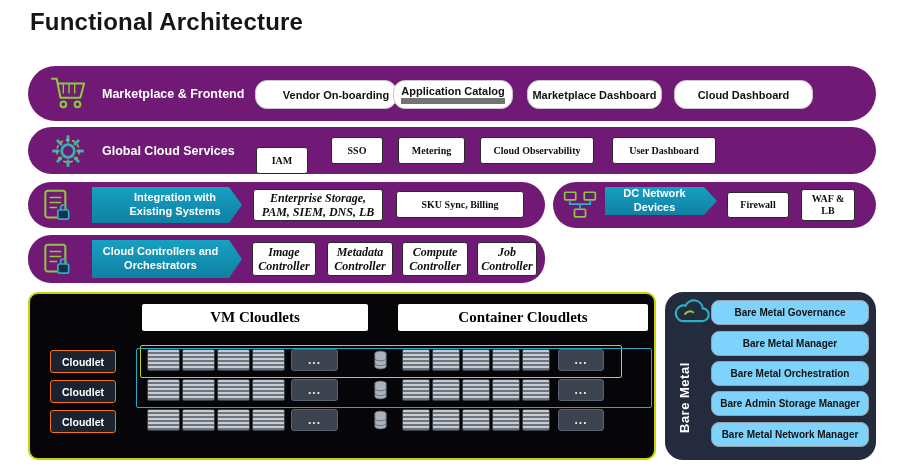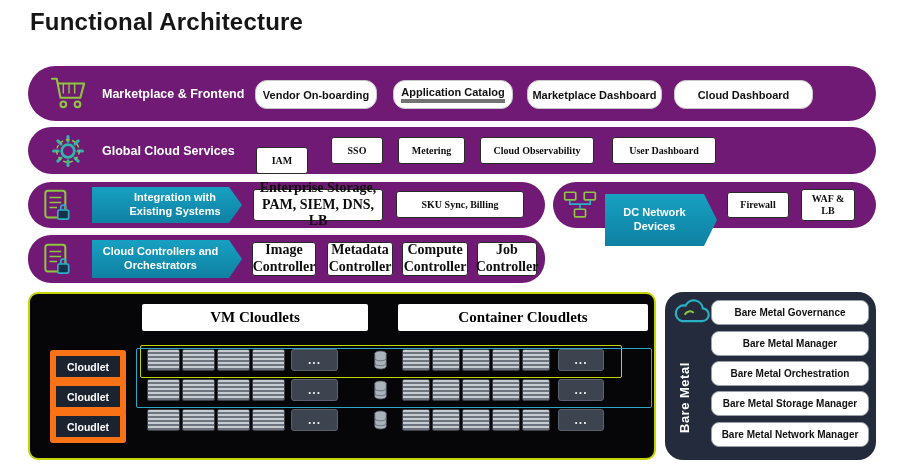--- a/index.html
+++ b/index.html
@@ -18,47 +18,47 @@
   .band-label{
     position:absolute;color:#fff;font-size:12.5px;font-weight:600;
     display:flex;align-items:center;top:0;bottom:0;
   }
   .icon-wrap{position:absolute;display:flex;align-items:center;justify-content:center;}
   .chip{
     position:absolute;background:#fff;border:1px solid #c7c7c7;border-radius:12px;
     height:27px;display:flex;align-items:center;justify-content:center;
     font-size:11px;font-weight:600;color:#111;
   }
-  .red-underline{border-bottom:4px solid #737373;padding-bottom:1px;}
+  .red-underline{border-bottom:6px solid #737373;padding-bottom:1px;}
   .wbox{
     position:absolute;background:#fff;border:1px solid #2a2a2a;border-radius:3px;
     display:flex;align-items:center;justify-content:center;text-align:center;
     font-family:"Liberation Serif",serif;font-weight:700;font-size:10px;
     color:#0e0e0e;line-height:1.18;padding:1px 3px;box-sizing:border-box;
   }
-  .wbox.tiny{font-size:14px;}
+  .wbox.tiny{font-size:12px;font-style:italic;}
   .arrow{
     position:absolute;background:linear-gradient(180deg,#17a0c2,#0f81a2);
     clip-path:polygon(0 0, calc(100% - 13px) 0, 100% 50%, calc(100% - 13px) 100%, 0 100%);
     color:#fff;font-size:11px;font-weight:700;line-height:1.25;
     display:flex;align-items:center;justify-content:center;text-align:center;
     padding-right:13px;box-sizing:border-box;
   }
   .cloudlet-box{
     position:absolute;left:28px;top:292px;width:628px;height:168px;
     background:#060608;border:2px solid #c3d400;border-radius:10px;box-sizing:border-box;
   }
   .cl-header{
     position:absolute;background:#fff;border-radius:2px;color:#000;
     font-family:"Liberation Serif",serif;font-weight:700;font-size:15px;
     display:flex;align-items:center;justify-content:center;height:27px;
   }
   .cl-tag{
     position:absolute;left:20px;width:64px;height:21px;background:#1c2330;
-    border:6px solid #f97316;border-radius:3px;color:#fff;font-size:10.5px;
+    border:1px solid #f97316;border-radius:3px;color:#fff;font-size:10.5px;
     font-weight:600;display:flex;align-items:center;justify-content:center;
   }
   .rack-row{position:absolute;display:flex;gap:2px;align-items:center;}
   .rack{
     width:33px;height:22px;border:1px solid #3a3f48;border-radius:2px;
     background:repeating-linear-gradient(180deg,#c7ccd3 0 2px,#6d747e 2px 4px);
     box-sizing:border-box;flex:0 0 auto;
   }
   .rack.narrow{width:28px;}
   .dots{
@@ -77,21 +77,21 @@
     position:absolute;left:665px;top:292px;width:211px;height:168px;
     background:#232b3c;border-radius:18px;
   }
   .bm-vertical{
     position:absolute;left:8px;top:52px;height:108px;width:22px;
     writing-mode:vertical-rl;transform:rotate(180deg);
     color:#fff;font-size:13px;font-weight:700;letter-spacing:.5px;
     display:flex;align-items:center;justify-content:center;
   }
   .bm-item{
-    position:absolute;left:46px;width:156px;height:23px;background:#ffffff;
+    position:absolute;left:46px;width:156px;height:23px;background:#7dd3fc;
     border:1px solid #9aa0a8;border-radius:8px;display:flex;align-items:center;
     justify-content:center;font-size:10px;font-weight:700;color:#111;white-space:nowrap;
   }
 </style>
 </head>
 <body>
 
 <div class="canvas">
 
   <div class="page-title">Functional Architecture</div>
@@ -101,21 +101,21 @@
       <svg viewBox="0 0 40 36" width="38" height="34">
         <g fill="none" stroke="#8dc63f" stroke-width="2.2" stroke-linecap="round" stroke-linejoin="round">
           <path d="M2 3h5l4 20h21l4-15H9"></path>
           <path d="M14 8v10M20 8v10M26 8v10" stroke-width="1.5"></path>
         </g>
         <circle cx="14" cy="30" r="3" fill="none" stroke="#8dc63f" stroke-width="2.2"></circle>
         <circle cx="29" cy="30" r="3" fill="none" stroke="#8dc63f" stroke-width="2.2"></circle>
       </svg>
     </div>
     <div class="band-label" style="left:74px;width:155px;">Marketplace &amp; Frontend</div>
-    <div class="chip" style="left:227px;top:14px;width:120px;">Vendor On-boarding</div>
+    <div class="chip" style="left:227px;top:14px;width:120px;padding-left:20px;">Vendor On-boarding</div>
     <div class="chip" style="left:365px;top:14px;width:118px;">
       <span class="red-underline">Application Catalog</span>
     </div>
     <div class="chip" style="left:499px;top:14px;width:133px;">Marketplace Dashboard</div>
     <div class="chip" style="left:646px;top:14px;width:137px;">Cloud Dashboard</div>
   </div>
 
   <div class="band" style="left:28px;top:127px;width:848px;height:47px;">
     <div class="icon-wrap" style="left:22px;top:6px;width:36px;height:36px;">
       <svg viewBox="0 0 40 40" width="36" height="36">
@@ -159,21 +159,21 @@
     <div class="icon-wrap" style="left:10px;top:7px;width:34px;height:32px;">
       <svg viewBox="0 0 40 36" width="34" height="32">
         <g fill="none" stroke="#8dc63f" stroke-width="2">
           <rect x="2" y="3" width="13" height="9" rx="1"></rect>
           <rect x="25" y="3" width="13" height="9" rx="1"></rect>
           <rect x="13.5" y="23" width="13" height="9" rx="1"></rect>
         </g>
         <path d="M8 12v5h24v-5M20 17v6" fill="none" stroke="#2ab0c5" stroke-width="2"></path>
       </svg>
     </div>
-    <div class="arrow" style="left:52px;top:12px;width:112px;height:52px;">DC Network Devices</div>
+    <div class="arrow" style="left:52px;top:5px;width:112px;height:28px;">DC Network Devices</div>
     <div class="wbox" style="left:174px;top:10px;width:62px;height:26px;">Firewall</div>
     <div class="wbox" style="left:248px;top:7px;width:54px;height:32px;">WAF &amp; LB</div>
   </div>
 
   <div class="band small" style="left:28px;top:235px;width:517px;height:48px;">
     <div class="icon-wrap" style="left:14px;top:7px;width:30px;height:34px;">
       <svg viewBox="0 0 36 40" width="30" height="34">
         <rect x="4" y="3" width="24" height="32" rx="3" fill="none" stroke="#8dc63f" stroke-width="2.4"></rect>
         <path d="M9 11h14M9 17h14M9 23h9" stroke="#8dc63f" stroke-width="2" fill="none"></path>
         <rect x="19" y="26" width="13" height="11" rx="2" fill="#16324a" stroke="#2ab0c5" stroke-width="2"></rect>
@@ -279,17 +279,17 @@
     <div class="icon-wrap" style="left:6px;top:5px;width:40px;height:30px;">
       <svg viewBox="0 0 44 32" width="40" height="30">
         <path d="M12 26h22a7 7 0 0 0 1-14 10 10 0 0 0-19-3 8 8 0 0 0-4 17z" fill="none" stroke="#2ab0c5" stroke-width="2.4"></path>
         <path d="M15 19c2-4 7-5 10-2" stroke="#8dc63f" stroke-width="2.2" fill="none"></path>
       </svg>
     </div>
     <div class="bm-vertical">Bare Metal</div>
     <div class="bm-item" style="top:8px;">Bare Metal Governance</div>
     <div class="bm-item" style="top:39px;">Bare Metal Manager</div>
     <div class="bm-item" style="top:69px;">Bare Metal Orchestration</div>
-    <div class="bm-item" style="top:99px;">Bare Metal Storage Manager</div>
+    <div class="bm-item" style="top:99px;">Bare Admin Storage Manager</div>
     <div class="bm-item" style="top:130px;">Bare Metal Network Manager</div>
   </div>
 
 </div>
 
 </body></html>

